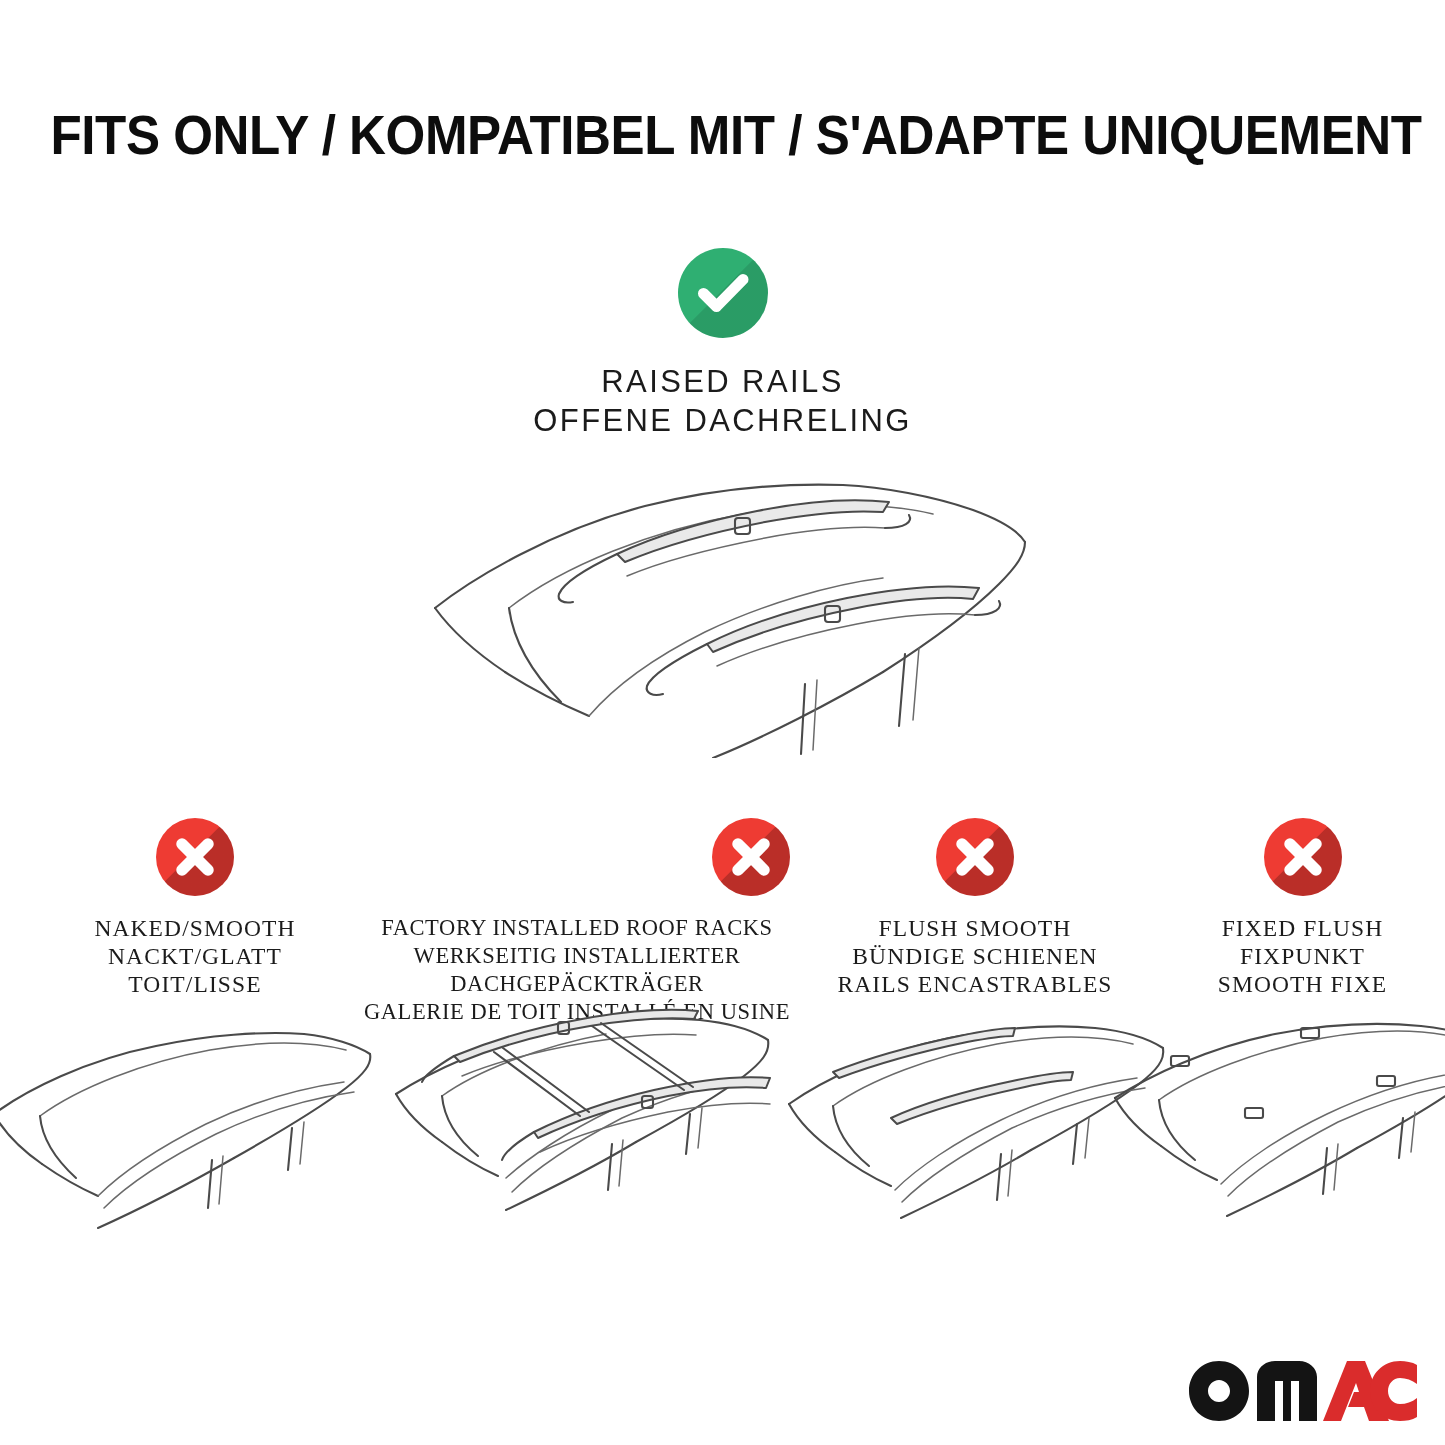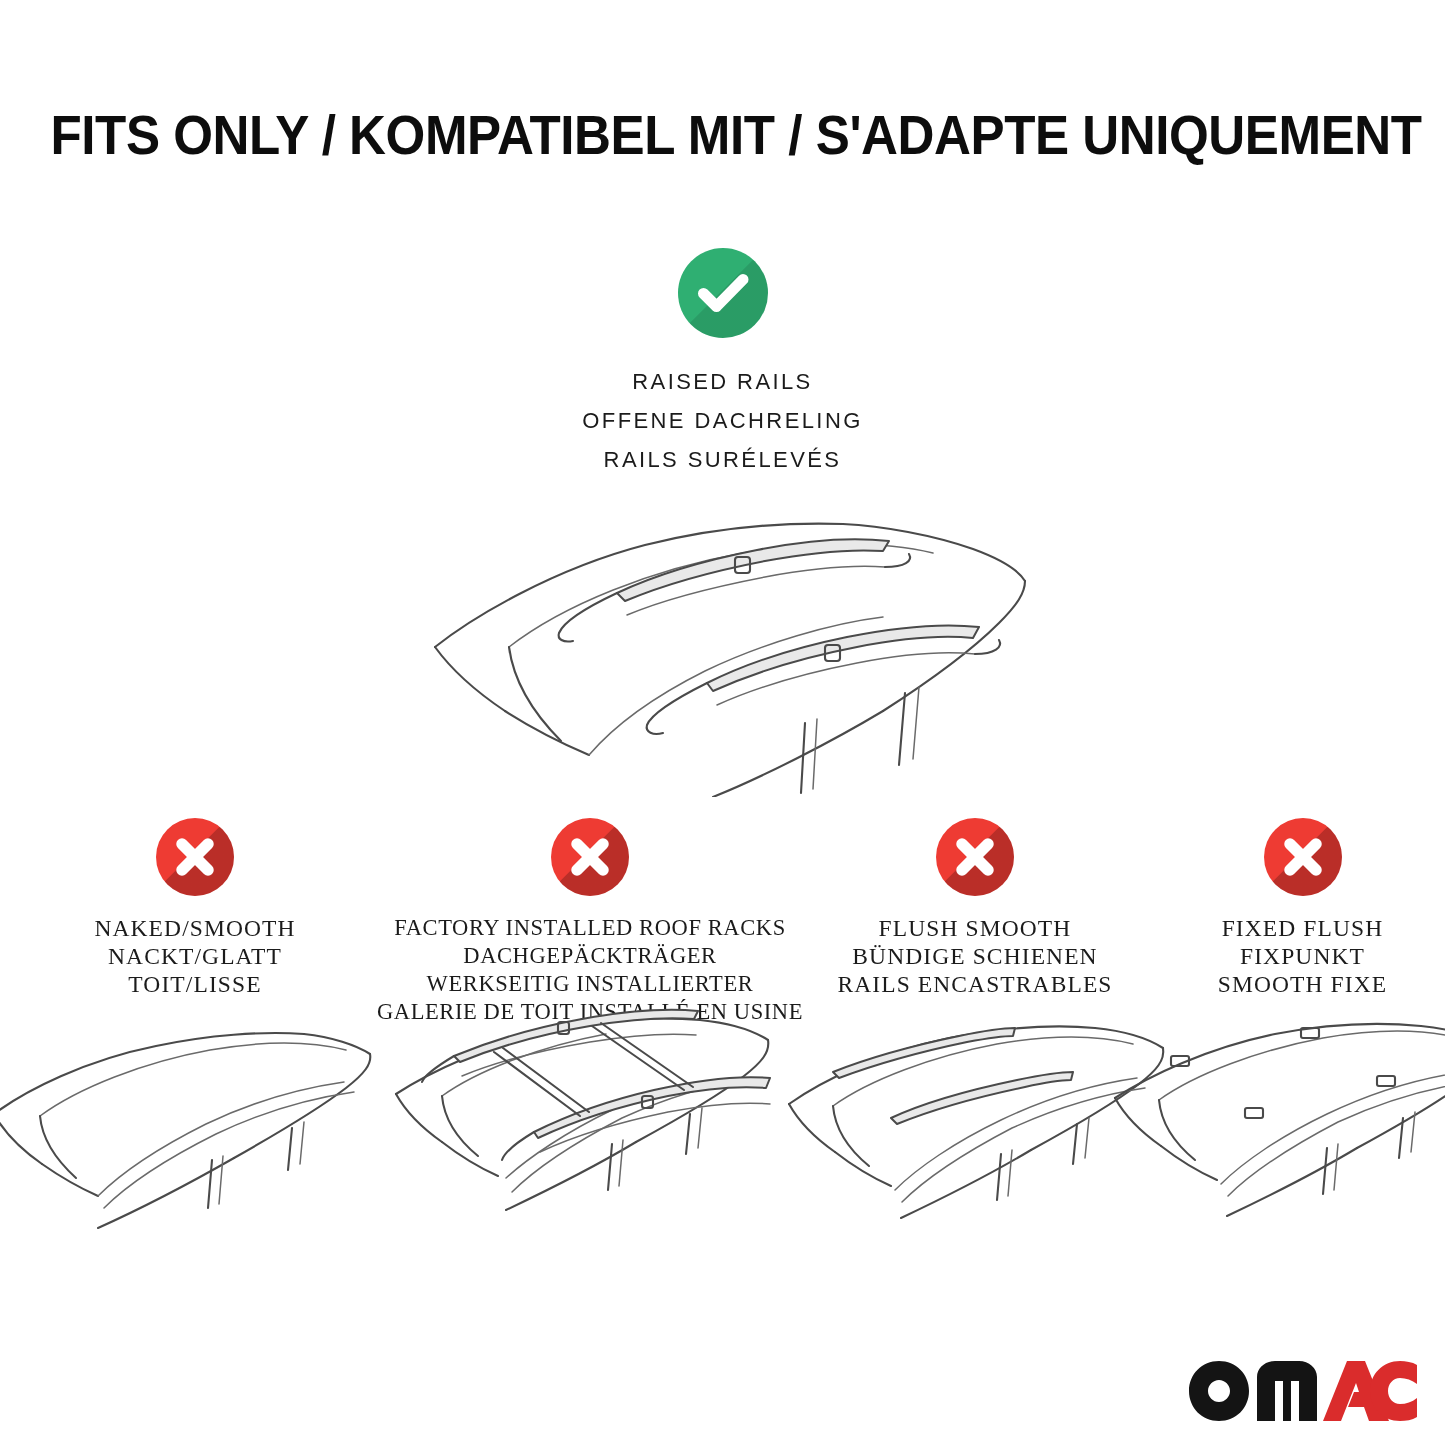--- a/index.html
+++ b/index.html
@@ -64,21 +64,21 @@
     background: linear-gradient(135deg, rgba(0,0,0,0) 48%, rgba(0,0,0,0.11) 48.5%);
   }
   .badge.red .shadow {
     background: linear-gradient(135deg, rgba(0,0,0,0) 46%, rgba(0,0,0,0.22) 46.5%);
   }
   .badge svg { position: absolute; left: 0; top: 0; }
 
   .primary-label {
     margin-top: 24px;
     text-align: center;
-    font-size: 22px;
+    font-size: 31px;
     font-weight: 300;
     letter-spacing: 2.4px;
     line-height: 39px;
     color: #1b1b1b;
     white-space: nowrap;
   }
   .primary-art {
     margin-top: 18px;
     width: 620px;
     height: 300px;
@@ -93,21 +93,21 @@
     display: flex;
     align-items: flex-start;
   }
   .option {
     display: flex;
     flex-direction: column;
     align-items: center;
     position: relative;
   }
   .option.op0 { width: 390px; }
-  .option.op1 { width: 400px; }
+  .option.op1 { width: 400px; align-items: flex-end; }
   .option.op2 { width: 370px; }
   .option.op3 { width: 285px; }
 
   .option .badge { width: 78px; height: 78px; }
 
   .opt-label {
     margin-top: 18px;
     text-align: center;
     font-size: 23.5px;
     font-weight: 300;
@@ -161,21 +161,20 @@
   <div class="badge green">
     <div class="shadow"></div>
     <svg width="90" height="90" viewBox="0 0 90 90">
       <path d="M25.5 45.5 L38.5 58.5 L65 31.5" fill="none" stroke="#ffffff" stroke-width="11" stroke-linecap="round" stroke-linejoin="round"></path>
     </svg>
   </div>
 
   <div class="primary-label">
     <div>RAISED RAILS</div>
     <div>OFFENE DACHRELING</div>
-    <div>RAILS SURÉLEVÉS</div>
   </div>
 
   <svg class="primary-art" viewBox="0 0 620 300">
     <g>
 
       <path class="art-line" d="M22 150 C60 120 140 72 232 48 C300 31 370 25 430 27"></path>
       <path class="art-line" d="M430 27 C470 29 520 38 560 52 C590 63 606 74 612 84"></path>
       <path class="art-line" d="M612 84 C612 96 604 108 586 126 C560 152 520 182 470 214"></path>
       <path class="art-line" d="M470 214 C420 244 350 280 300 300"></path>
       <path class="art-line" d="M22 150 C38 172 62 194 92 214"></path>
@@ -246,22 +245,22 @@
       <div class="shadow"></div>
       <svg width="78" height="78" viewBox="0 0 78 78">
         <g stroke="#ffffff" stroke-width="11.5" stroke-linecap="round">
           <line x1="26" y1="26" x2="52" y2="52"></line>
           <line x1="52" y1="26" x2="26" y2="52"></line>
         </g>
       </svg>
     </div>
     <div class="opt-label">
       <div>FACTORY INSTALLED ROOF RACKS</div>
+      <div>WERKSEITIG INSTALLIERTER</div>
       <div>DACHGEPÄCKTRÄGER</div>
-      <div>WERKSEITIG INSTALLIERTER</div>
       <div>GALERIE DE TOIT INSTALLÉ EN USINE</div>
     </div>
     <svg class="opt-art" viewBox="0 0 400 230">
       <path class="art-line" d="M6 88 C40 66 98 38 166 24 C216 14 268 10 310 14"></path>
       <path class="art-line" d="M310 14 C340 17 364 25 378 34"></path>
       <path class="art-line" d="M378 34 C380 46 372 56 354 70 C328 90 290 112 246 136"></path>
       <path class="art-line" d="M246 136 C206 160 154 186 116 204"></path>
       <path class="art-line" d="M6 88 C16 106 32 122 52 136"></path>
       <path class="art-line" d="M52 136 C70 150 90 162 108 170"></path>
       <path class="art-line thin" d="M52 90 C88 64 152 40 216 28"></path>

